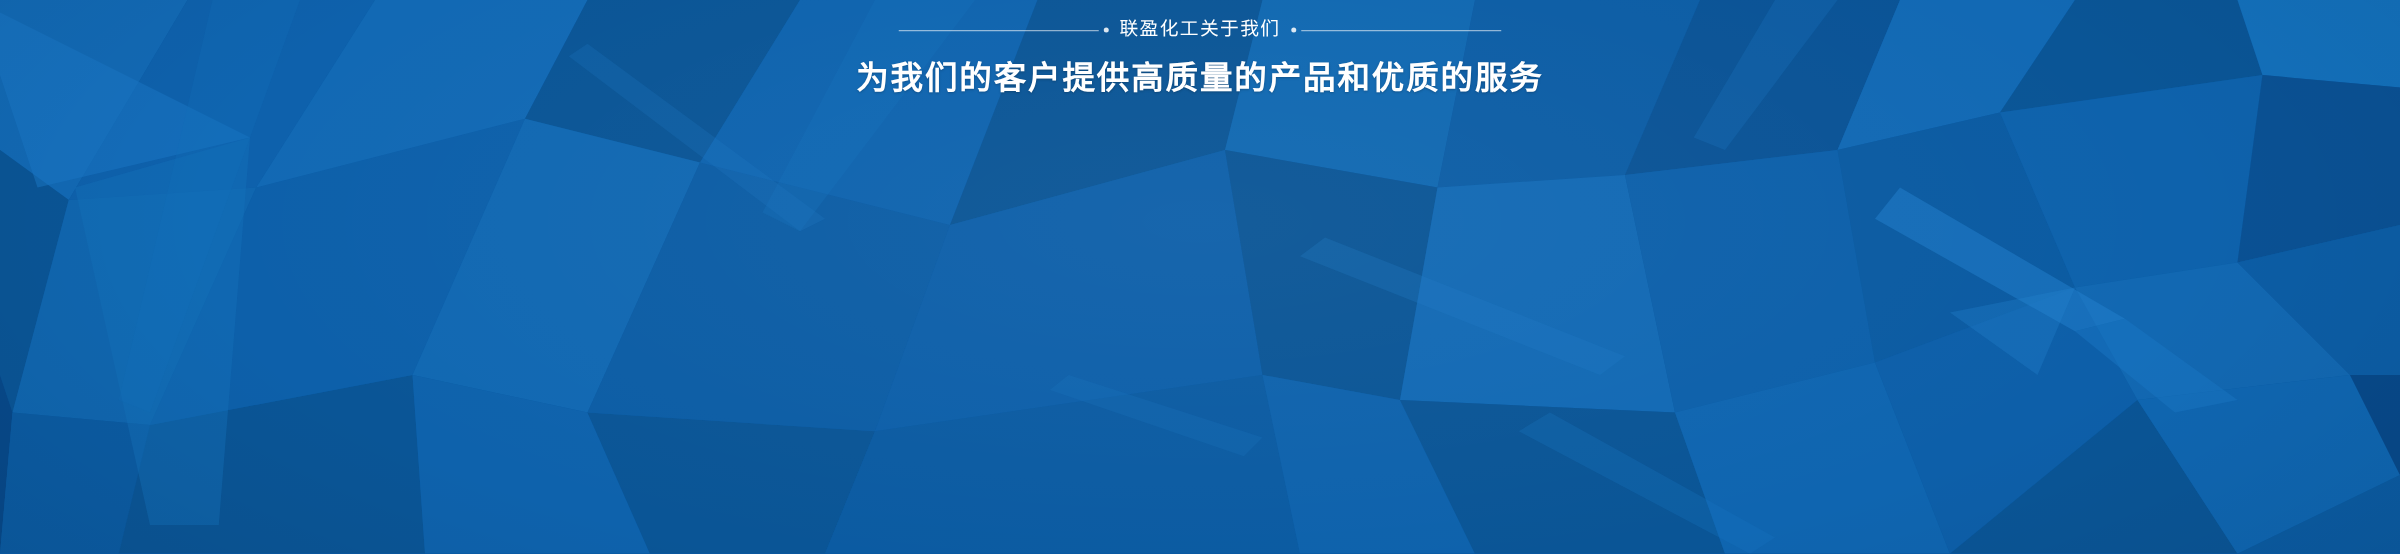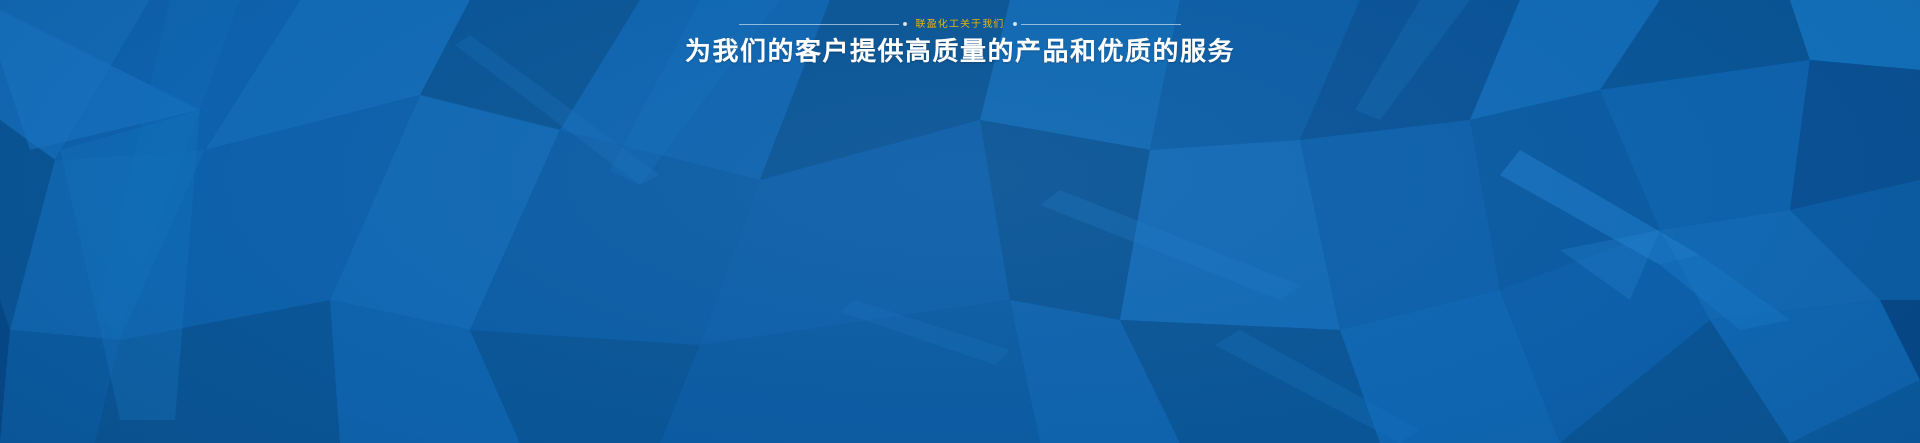--- a/index.html
+++ b/index.html
@@ -101,31 +101,31 @@
     width: 4px;
     height: 4px;
     border-radius: 50%;
     background: rgba(255,255,255,0.85);
     flex: 0 0 auto;
   }
   .rule.left .dot { margin-left: 4px; }
   .rule.right .dot { margin-right: 4px; }
 
   .subtitle {
-    color: #eab308;
-    font-size: 10px;
+    color: #ffffff;
+    font-size: 15px;
     line-height: 16px;
     letter-spacing: 1.1px;
     white-space: nowrap;
     font-weight: 400;
   }
 
   
   .headline {
-    margin-top: 3px;
+    margin-top: 14px;
     color: #FFFFFF;
     font-size: 26px;
     line-height: 32px;
     font-weight: 700;
     letter-spacing: 1.5px;
     white-space: nowrap;
     text-shadow: 0 1px 2px rgba(0,0,0,0.22);
   }
 </style>
 </head>

